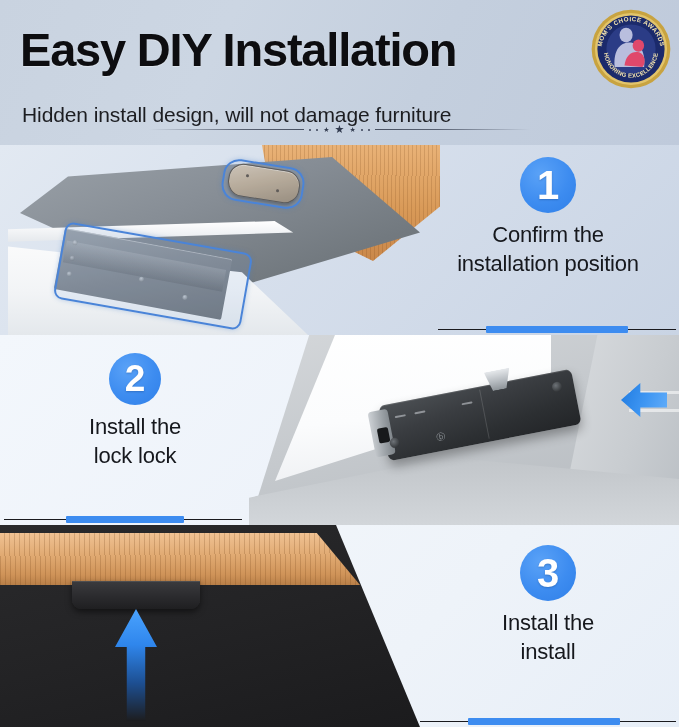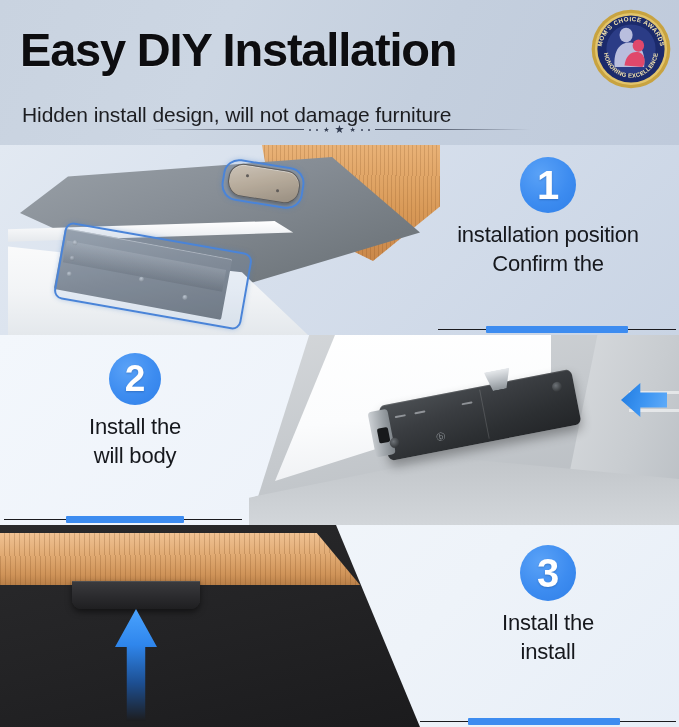--- a/index.html
+++ b/index.html
@@ -286,22 +286,22 @@
         <i style="left:16px; top:9px;"></i>
         <i style="left:48px; top:19px;"></i>
       </div>
       <div class="s1-hl" id="hl-rail"></div>
       <div class="s1-hl" id="hl-buckle"></div>
     </div>
 
     <div class="copy" id="copy1">
       <div class="num-badge">1</div>
       <div class="step-text">
+        <div>Confirm the</div>
         <div>installation position</div>
-        <div>Confirm the</div>
       </div>
     </div>
 
     <div class="divider" id="div1">
       <span class="div-line"></span>
       <span class="div-bar"></span>
     </div>
   </section>
 
   <section class="step" id="step2">
@@ -328,21 +328,21 @@
 
       <span class="s2-mline" style="top:56px;"></span>
       <span class="s2-mline" style="top:74px;"></span>
       <div class="s2-arrow"></div>
     </div>
 
     <div class="copy" id="copy2">
       <div class="num-badge">2</div>
       <div class="step-text">
         <div>Install the</div>
-        <div>will body</div>
+        <div>lock lock</div>
       </div>
     </div>
 
     <div class="divider" id="div2">
       <span class="div-line"></span>
       <span class="div-bar"></span>
     </div>
   </section>
 
   <section class="step" id="step3">

